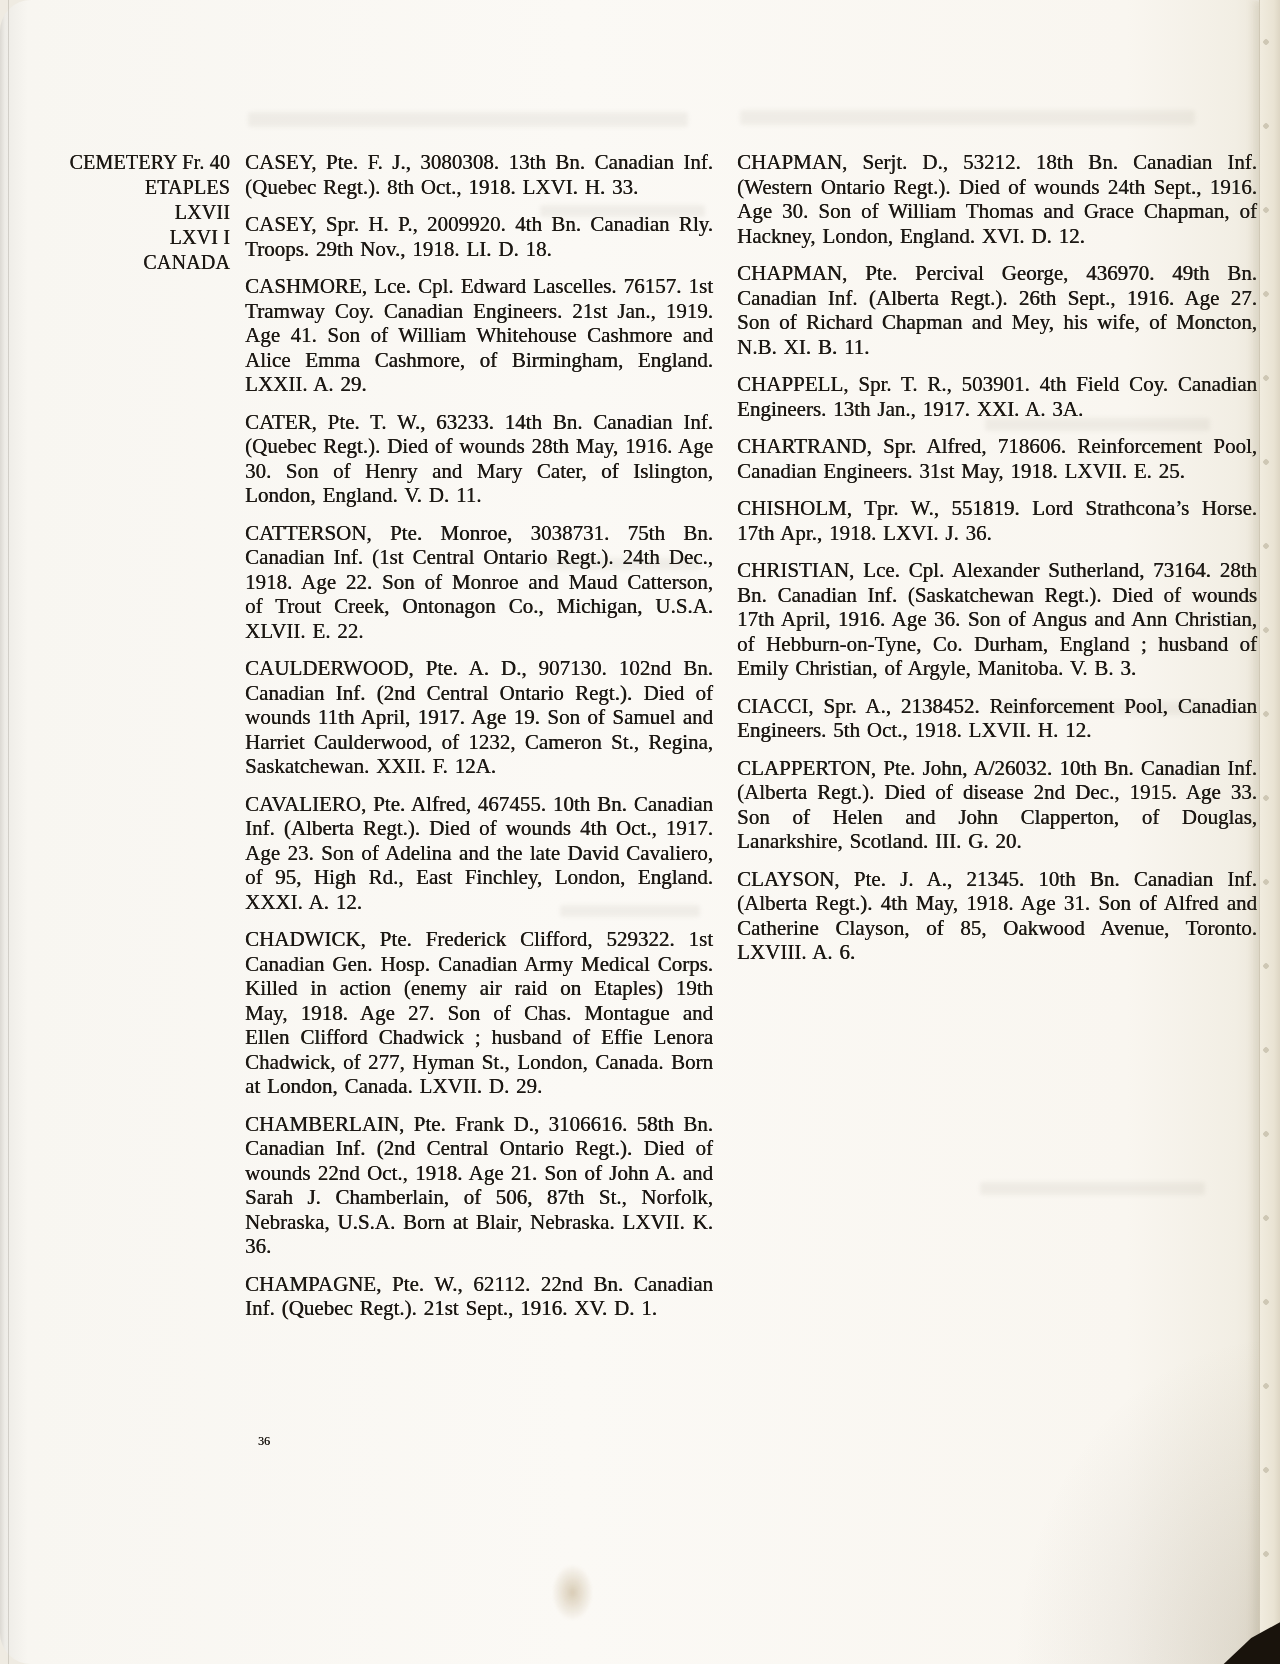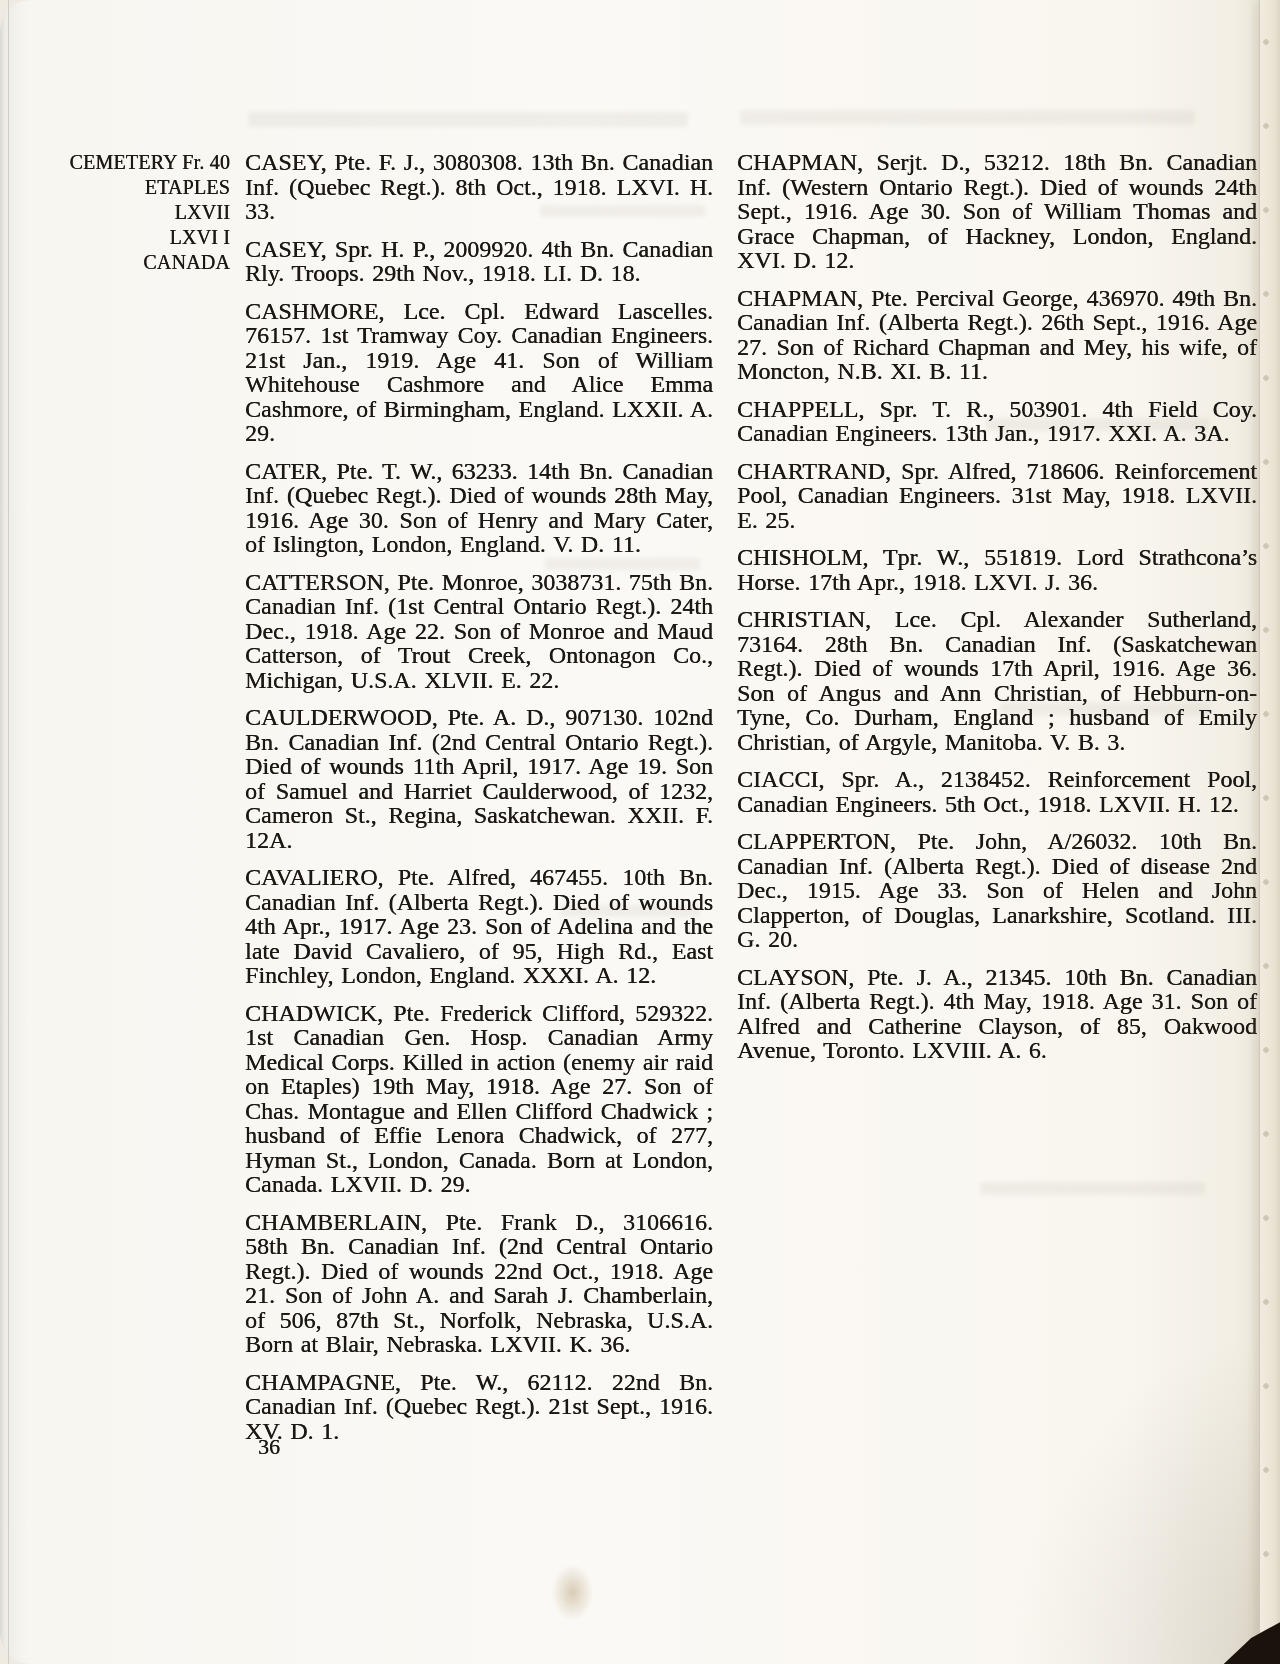--- a/index.html
+++ b/index.html
@@ -46,25 +46,25 @@
     letter-spacing:.2px;
   }
   .col{position:absolute;top:150px;}
   #left-col{left:245px;width:468px;}
   #right-col{left:737px;width:520px;}
   .entry,.title-line{
     text-shadow:.35px 0 0 currentColor; 
   }
   .entry{
     margin:0 0 13px 0;text-align:justify;
-    font-size:24px;line-height:24.5px;word-spacing:1.6px;
+    font-size:21px;line-height:24.5px;word-spacing:1.6px;
   }
   .title-line{margin:0;}
   .page-number{
-    position:absolute;left:258px;top:1434px;font-size:22px;
+    position:absolute;left:258px;top:1434px;font-size:12px;
     text-shadow:.3px 0 0 currentColor;
   }
   
   .ghost{
     position:absolute;background:#857d6c;opacity:.09;
     filter:blur(2.2px);border-radius:3px;pointer-events:none;
   }
   .smudge{
     position:absolute;left:545px;top:1555px;width:55px;height:75px;
     background:radial-gradient(50% 50% at 50% 50%,rgba(175,150,105,.45),rgba(175,150,105,0) 75%);
@@ -99,21 +99,21 @@
       <p class="title-line">CANADA</p>
     </div>
 
   <div class="col" id="left-col">
       <p class="entry">CASEY, Pte. F. J., 3080308.  13th Bn. Canadian Inf. (Quebec Regt.).  8th Oct., 1918.  LXVI. H.  33.</p>
       <p class="entry">CASEY, Spr. H. P., 2009920.  4th Bn. Canadian Rly. Troops.  29th Nov., 1918.  LI.  D.  18.</p>
       <p class="entry">CASHMORE, Lce. Cpl. Edward Lascelles. 76157. 1st Tramway Coy. Canadian Engineers.  21st Jan., 1919.  Age 41.  Son of William Whitehouse Cashmore and Alice Emma Cashmore, of Birmingham, England.  LXXII.  A.  29.</p>
       <p class="entry">CATER, Pte. T. W., 63233.  14th Bn. Canadian Inf. (Quebec Regt.).  Died of wounds 28th May, 1916.  Age 30.  Son of Henry and Mary Cater, of Islington, London, England.  V.  D.  11.</p>
       <p class="entry">CATTERSON, Pte. Monroe, 3038731.  75th Bn. Canadian Inf. (1st Central Ontario Regt.).  24th Dec., 1918.  Age 22.  Son of Monroe and Maud Catterson, of Trout Creek, Ontonagon Co., Michigan, U.S.A.  XLVII.  E.  22.</p>
       <p class="entry">CAULDERWOOD, Pte. A. D., 907130.  102nd Bn. Canadian Inf. (2nd Central Ontario Regt.). Died of wounds 11th April, 1917.  Age 19.  Son of Samuel and Harriet Caulderwood, of 1232, Cameron St., Regina, Saskatchewan.  XXII. F.  12A.</p>
-      <p class="entry">CAVALIERO, Pte. Alfred, 467455.  10th Bn. Canadian Inf. (Alberta Regt.).  Died of wounds 4th Apr., 1917.  Age 23.  Son of Adelina and the late David Cavaliero, of 95, High Rd., East Finchley, London, England.  XXXI.  A.  12.</p>
+      <p class="entry">CAVALIERO, Pte. Alfred, 467455.  10th Bn. Canadian Inf. (Alberta Regt.).  Died of wounds 4th Oct., 1917.  Age 23.  Son of Adelina and the late David Cavaliero, of 95, High Rd., East Finchley, London, England.  XXXI.  A.  12.</p>
       <p class="entry">CHADWICK, Pte. Frederick Clifford, 529322. 1st Canadian Gen. Hosp. Canadian Army Medical Corps.  Killed in action (enemy air raid on Etaples) 19th May, 1918.  Age 27.  Son of Chas. Montague and Ellen Clifford Chadwick ;  husband of Effie Lenora Chadwick, of 277, Hyman St., London, Canada.  Born at London, Canada.  LXVII. D.  29.</p>
       <p class="entry">CHAMBERLAIN, Pte. Frank D., 3106616.  58th Bn. Canadian Inf. (2nd Central Ontario Regt.). Died of wounds 22nd Oct., 1918.  Age 21.  Son of John A. and Sarah J. Chamberlain, of 506, 87th St., Norfolk, Nebraska, U.S.A.  Born at Blair, Nebraska.  LXVII.  K.  36.</p>
       <p class="entry">CHAMPAGNE, Pte. W., 62112.  22nd Bn. Canadian Inf. (Quebec Regt.).  21st Sept., 1916. XV.  D.  1.</p>
     </div>
 
   <div class="col" id="right-col">
       <p class="entry">CHAPMAN, Serjt. D., 53212.  18th Bn. Canadian Inf. (Western Ontario Regt.).  Died of wounds 24th Sept., 1916.  Age 30.  Son of William Thomas and Grace Chapman, of Hackney, London, England.  XVI.  D.  12.</p>
       <p class="entry">CHAPMAN, Pte. Percival George, 436970. 49th Bn. Canadian Inf. (Alberta Regt.).  26th Sept., 1916.  Age 27.  Son of Richard Chapman and Mey, his wife, of Moncton, N.B.  XI.  B.  11.</p>
       <p class="entry">CHAPPELL, Spr. T. R., 503901.  4th Field Coy. Canadian Engineers.  13th Jan., 1917. XXI.  A.  3A.</p>
       <p class="entry">CHARTRAND, Spr. Alfred, 718606. Reinforcement Pool, Canadian Engineers.  31st May, 1918.  LXVII. E. 25.</p>

